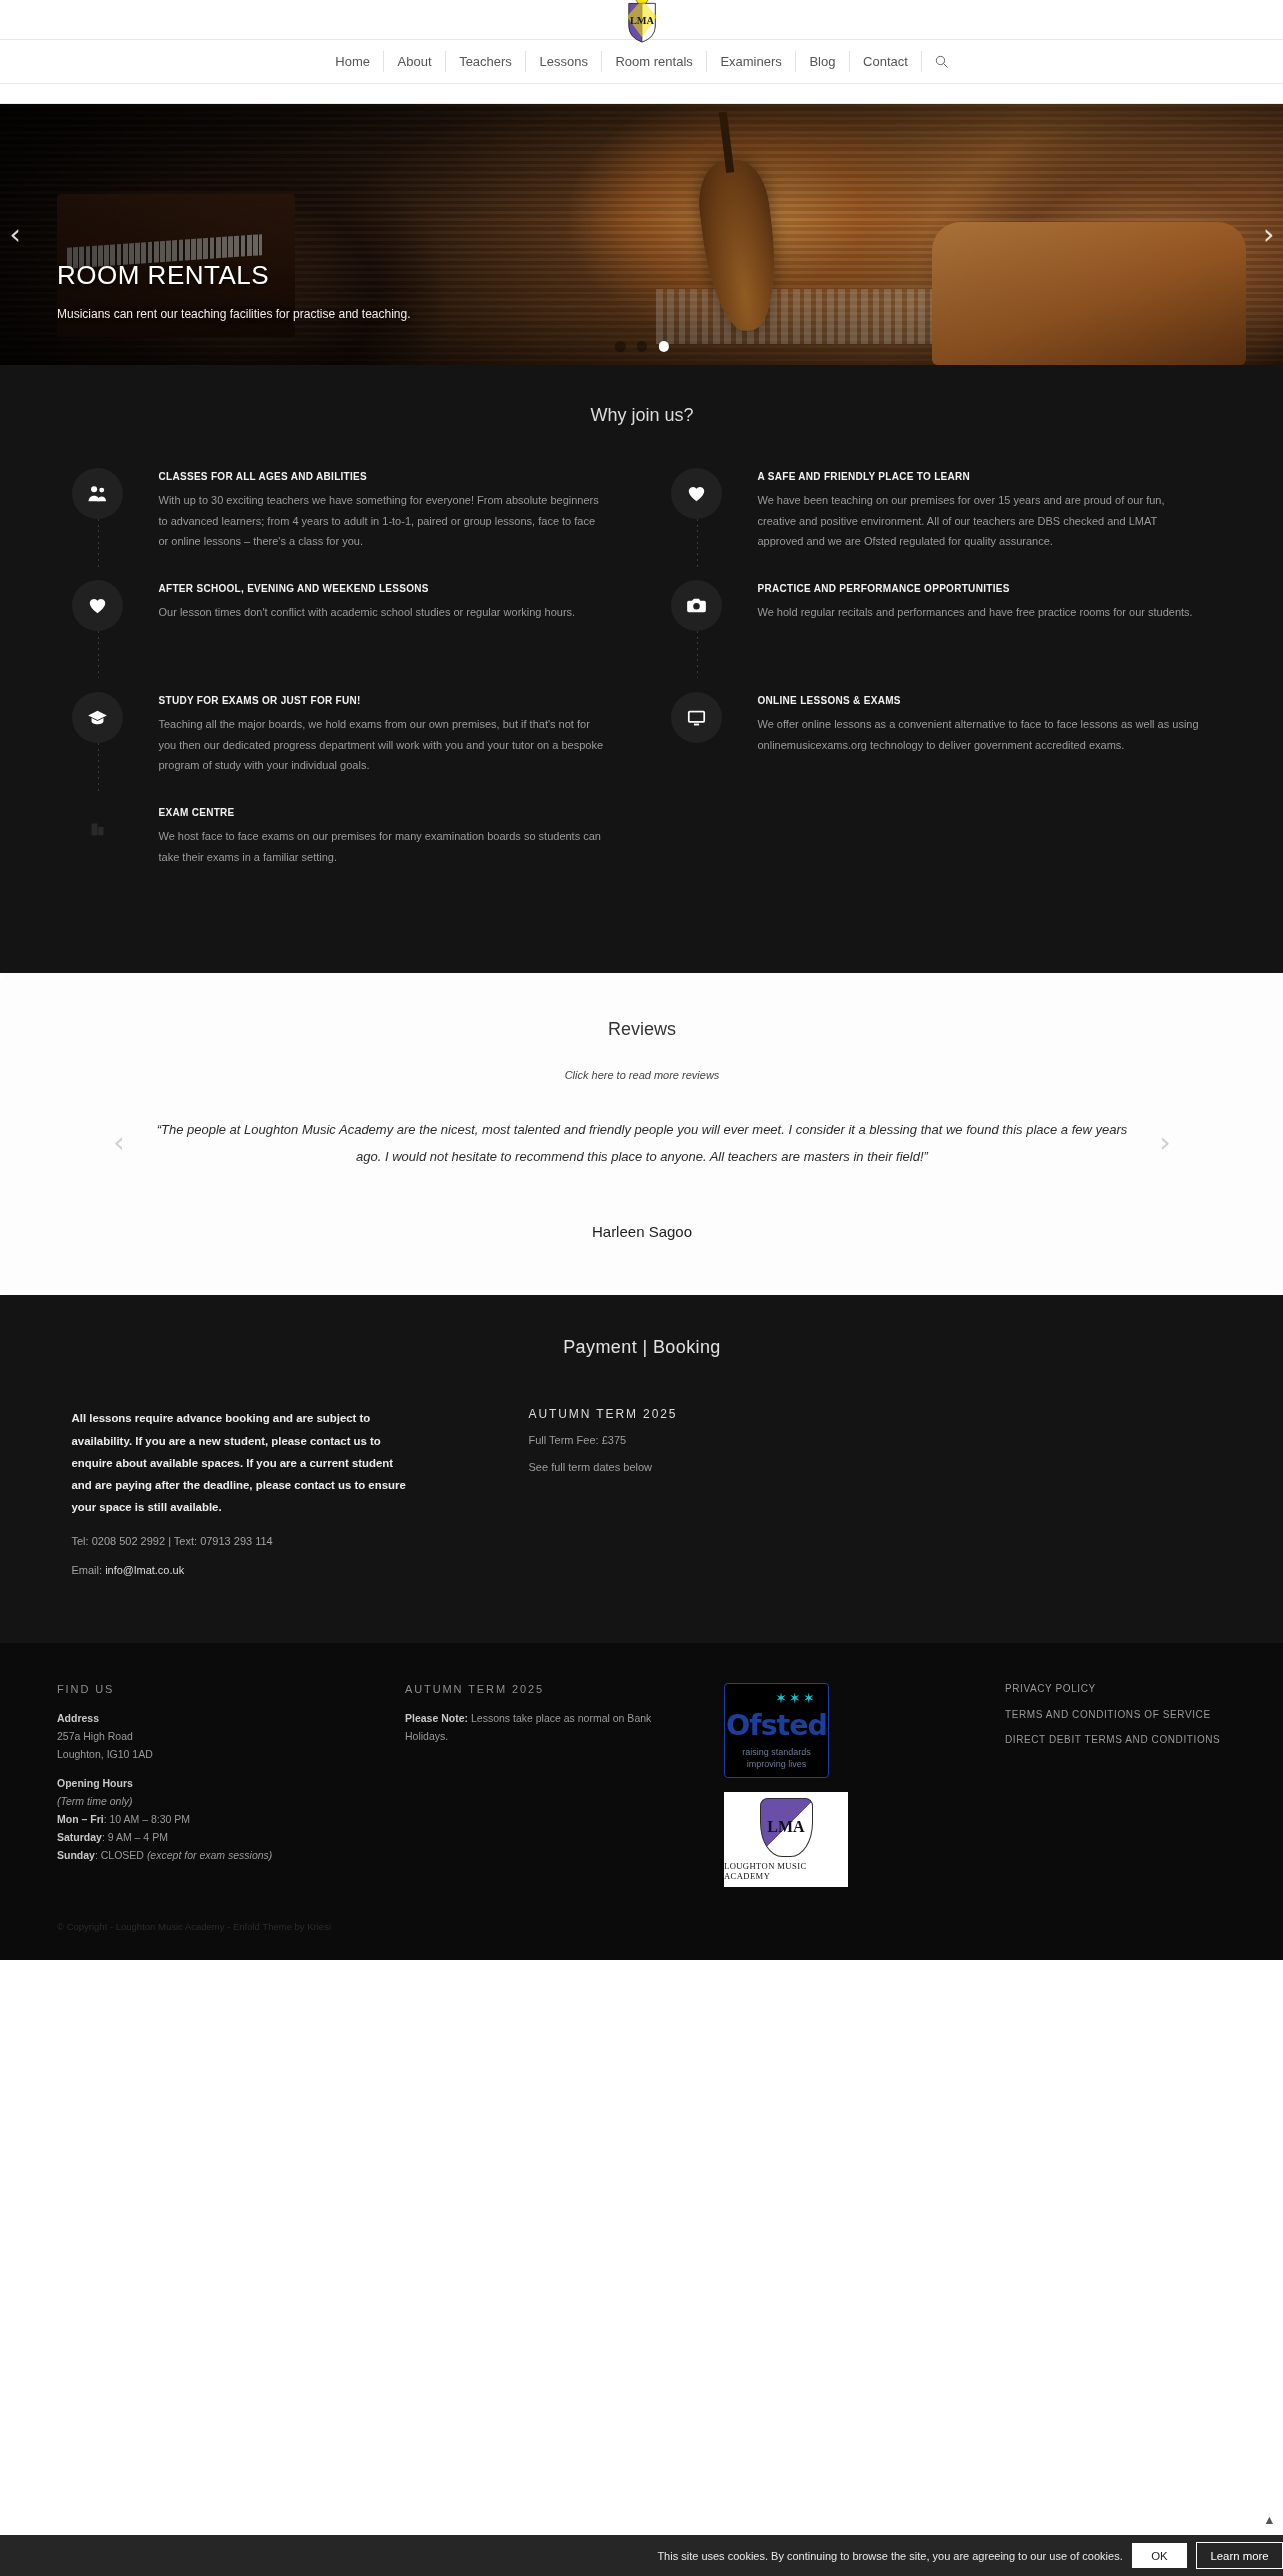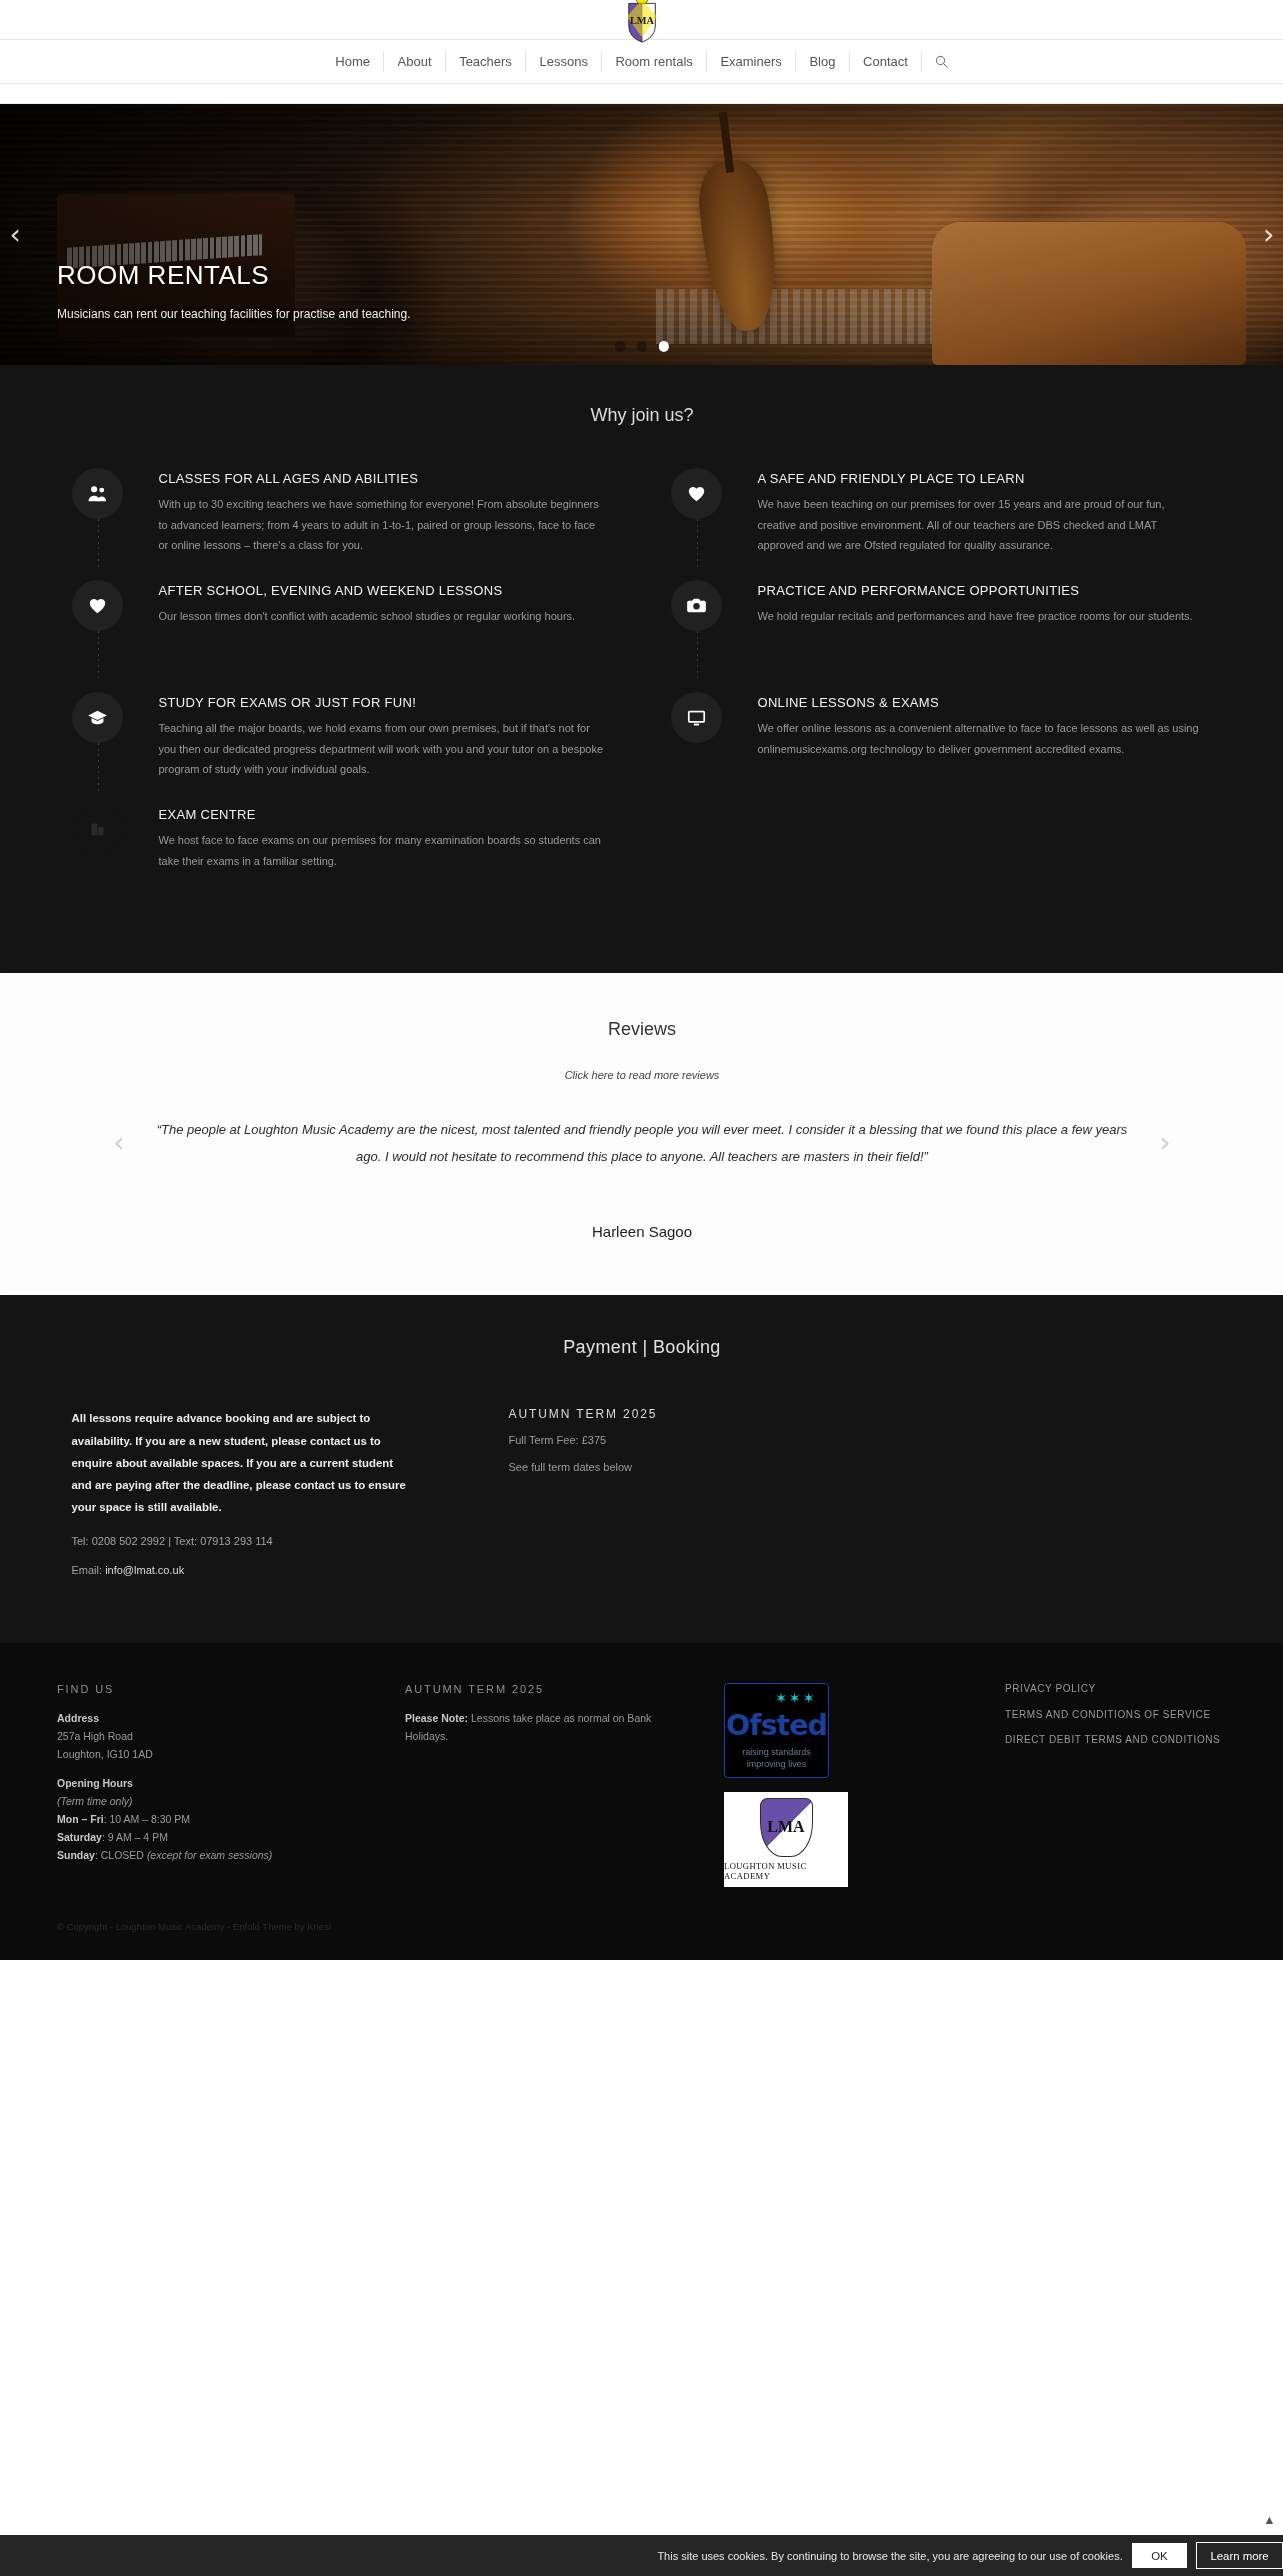--- a/index.html
+++ b/index.html
@@ -174,21 +174,21 @@
   }
   .feature-icon.faint { background: #161616; opacity: .35; }
   .feature-line {
     position: absolute; left: 26px; top: 51px; bottom: -7.6px; width: 1px;
     background: repeating-linear-gradient(to bottom,
       #3a3a3a 0 1.9px, transparent 1.9px 5.7px);
     z-index: 1;
   }
   .feature-body { padding-left: 30px; padding-top: 2.9px; }
   .feature-h {
-    color: #f2f2f2; font-size: 13px; font-weight: 400; letter-spacing: 0.3px;
+    color: #f2f2f2; font-size: 10px; font-weight: 700; letter-spacing: 0.3px;
     text-transform: uppercase; margin-bottom: 8.6px;
   }
   .feature-p { color: #9a9a9a; font-size: 11px; line-height: 1.85; max-width: 447px; }
 
   
   .sec-light { background: #fdfdfd; padding: 46px 0 55px; border-radius: 10px; }
   .rev-title { text-align: center; font-size: 18px; font-weight: 400; color: #333; }
   .rev-link {
     display: block; text-align: center; font-size: 11px; font-style: italic;
     color: #444; margin-top: 29px; text-decoration: none;
@@ -210,21 +210,21 @@
   }
 
   
   .pay-sec { background: #141414; padding: 42px 0 67px; }
   .pay-title {
     text-align: center; color: #e2e2e2; font-size: 18px; font-weight: 400; letter-spacing: 0.4px;
     margin-bottom: 49px;
   }
   .pay-grid {
     width: 1141px; margin: 0 auto;
-    display: grid; grid-template-columns: 409px 1fr; column-gap: 28px;
+    display: grid; grid-template-columns: 409px 1fr; column-gap: 48px;
   }
   .pay-lead {
     color: #ececec; font-size: 11.4px; font-weight: bold; line-height: 1.95;
     max-width: 342px;
   }
   .pay-contact { color: #a3a3a3; font-size: 11px; margin-top: 17px; }
   .pay-contact a { color: #dcdcdc; text-decoration: none; }
   .term-h {
     color: #dddddd; font-size: 12px; letter-spacing: 1.9px; text-transform: uppercase;
     margin-bottom: 12.4px;

